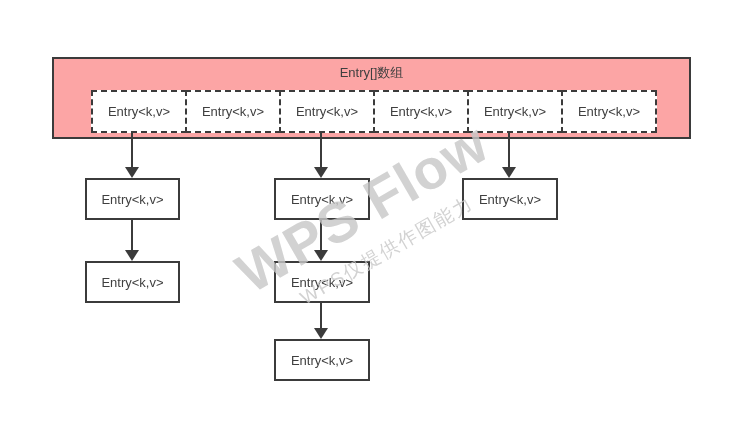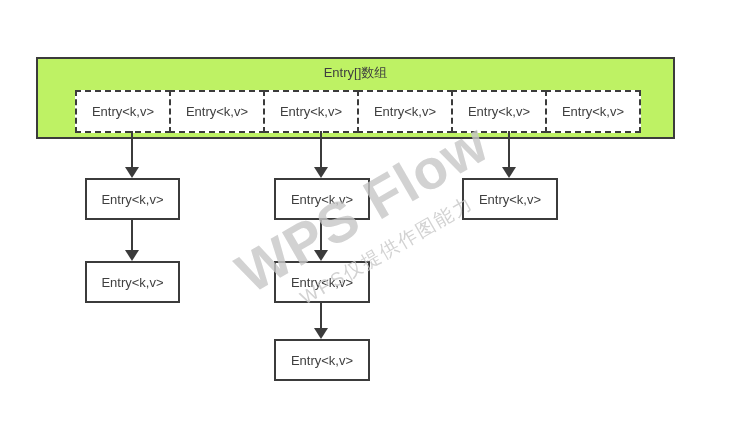--- a/index.html
+++ b/index.html
@@ -9,25 +9,25 @@
     height: 444px;
     background: #ffffff;
     overflow: hidden;
     font-family: "Liberation Sans", "DejaVu Sans", sans-serif;
     color: #3f3f3f;
   }
 
   
   .array-box {
     position: absolute;
-    left: 36px; top: 57px;
+    left: 52px; top: 57px;
     width: 639px; height: 82px;
     box-sizing: border-box;
     border: 2px solid #3b3b3b;
-    background: #bef264;
+    background: #fca5a5;
   }
   .array-title {
     position: absolute;
     top: 5px; left: 0; right: 0;
     text-align: center;
     font-size: 13px;
     color: #3f3f3f;
   }
 
   

